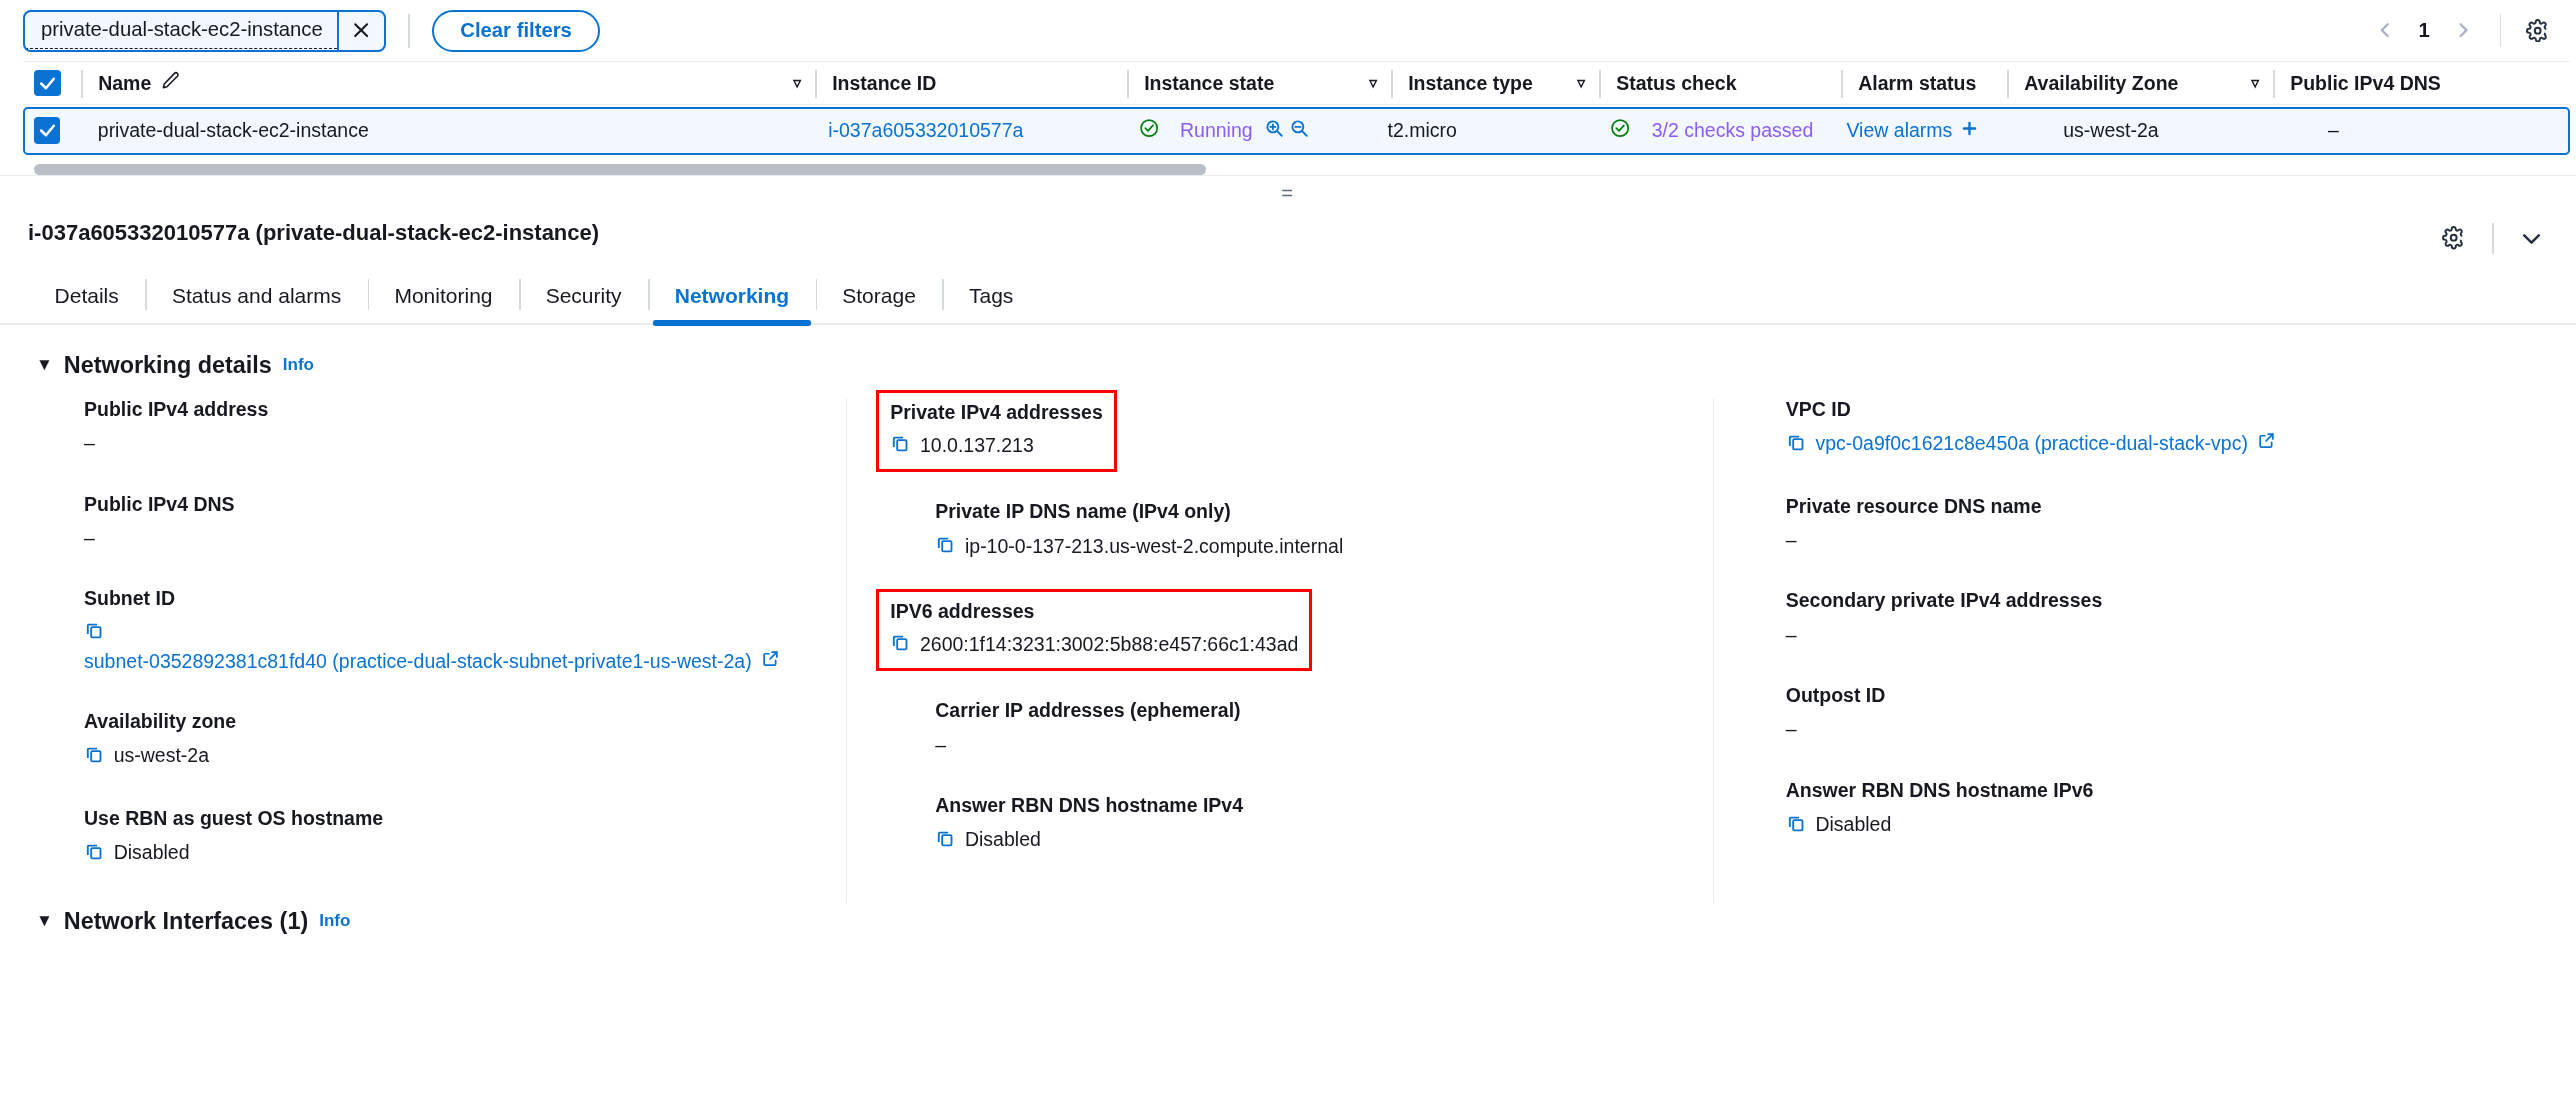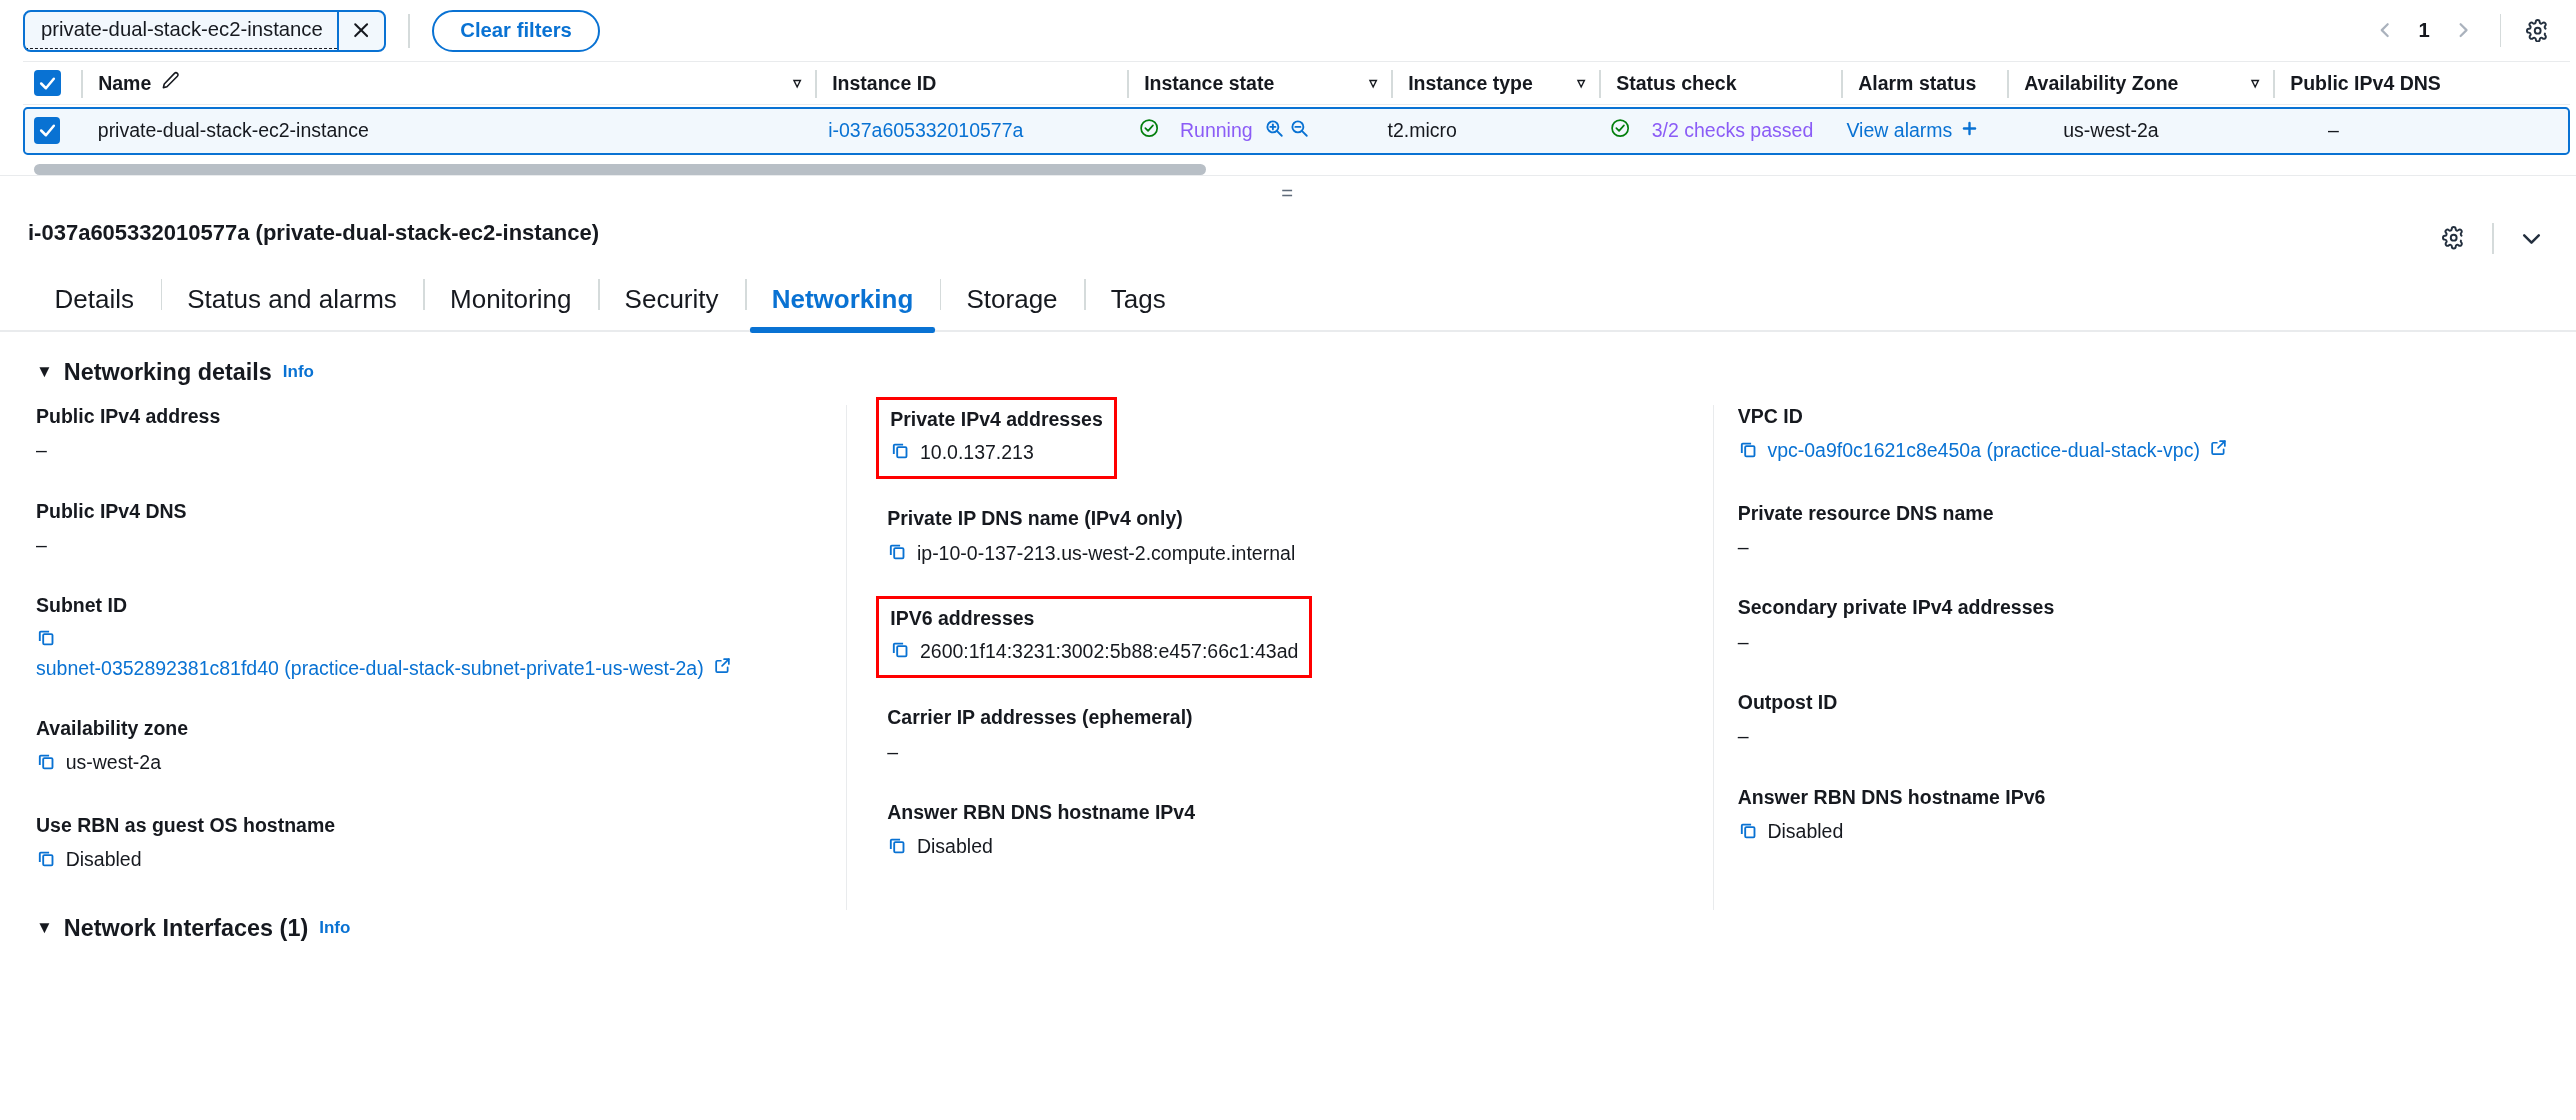--- a/index.html
+++ b/index.html
@@ -204,21 +204,21 @@
     display: flex;
     align-items: stretch;
     padding: 0 12.5px 0 28px;
     border-bottom: 2.3px solid #e9ebed;
     margin-top: 20.3px;
     position: relative;
   }
   .tab {
     position: relative;
     padding: 14px 26.6px 15.6px 26.6px;
-    font-size: 26px;
+    font-size: 21px;
     color: #16191f;
     cursor: pointer;
     white-space: nowrap;
   }
   .tab .tsep { position: absolute; left: 0; top: 9.4px; width: 1.6px; height: 31px; background: #d5dbdb; }
   .tab.active { color: #0972d3; font-weight: bold; }
   .tab.active::after {
     content: ""; position: absolute;
     left: 4.7px; right: 4.7px; bottom: -2.3px; height: 5.5px;
     background: #0972d3; border-radius: 2.3px;
@@ -234,21 +234,21 @@
   .info { color: #0972d3; font-size: 17px; font-weight: bold; cursor: pointer; }
 
   .cols {
     display: flex;
     padding: 19px 28px 0 36px;
   }
   .col { flex: 1; position: relative; padding-right: 20.3px; }
   .col + .col { border-left: 1.6px solid #e9ebed; padding-left: 23.4px; }
   .col:nth-child(2) { flex: 1.02; padding-left: 40px; }
 
-  .field { margin-bottom: 36px; position: relative; }
+  .field { margin-bottom: 36px; position: relative; margin-left: 48px; }
   .field-label { font-size: 19.5px; font-weight: bold; color: #16191f; margin-bottom: 9.4px; }
   .field-value {
     font-size: 19.5px; color: #16191f;
     display: flex; align-items: flex-start; gap: 9.4px;
     line-height: 1.35;
   }
   .field-value.dash { color: #16191f; }
   .copy-ic { flex: none; cursor: pointer; margin-top: 1.6px; }
   .wrap-link { white-space: normal; }
 

